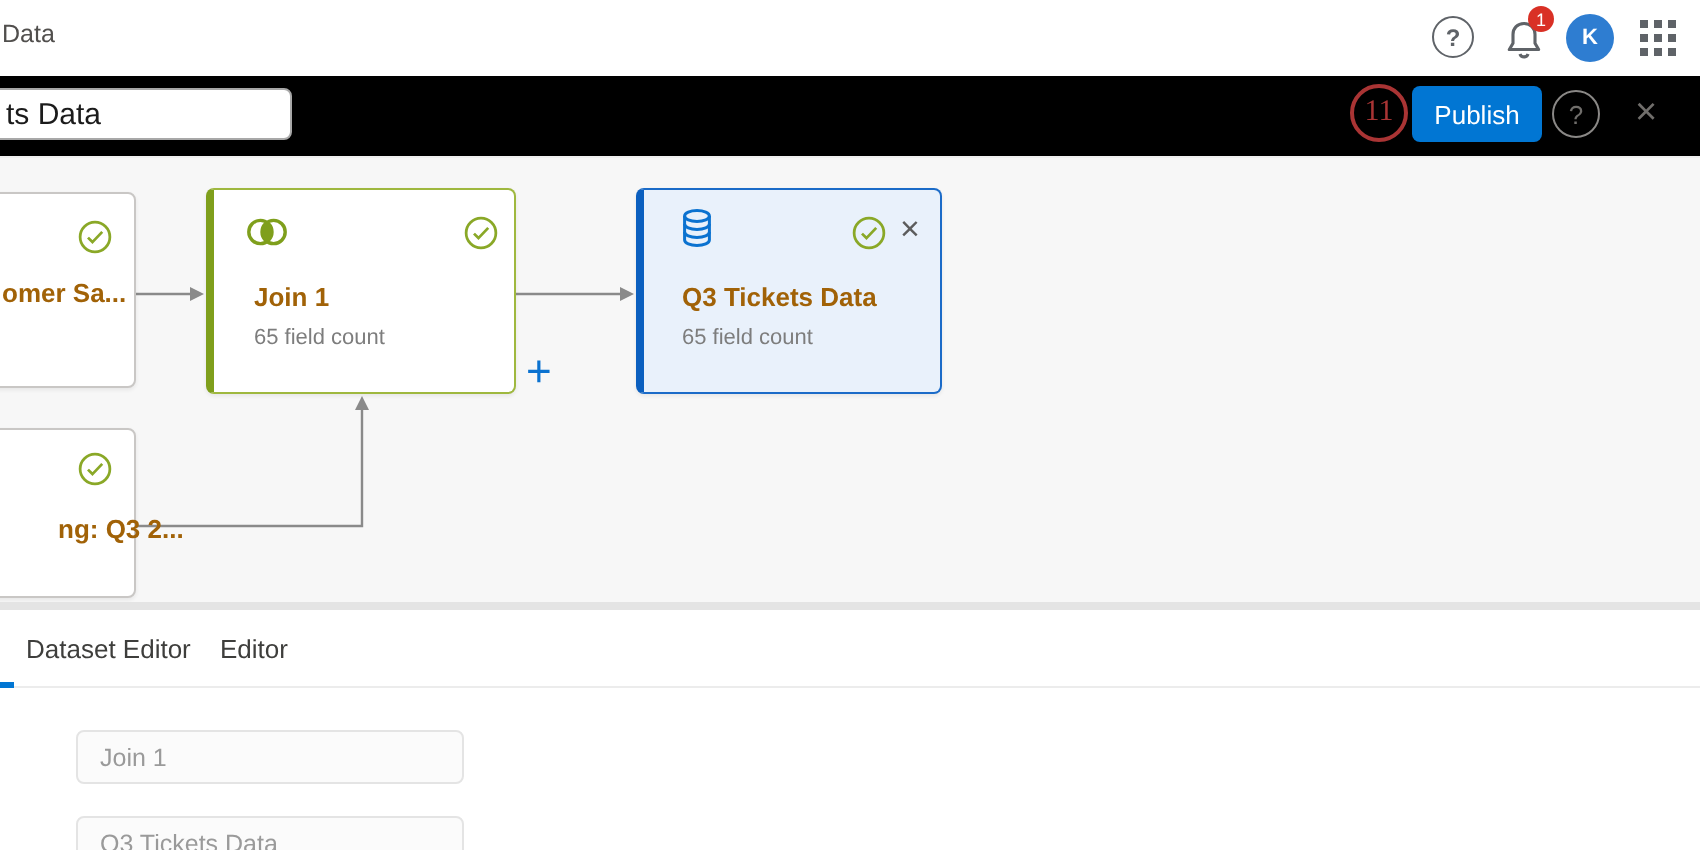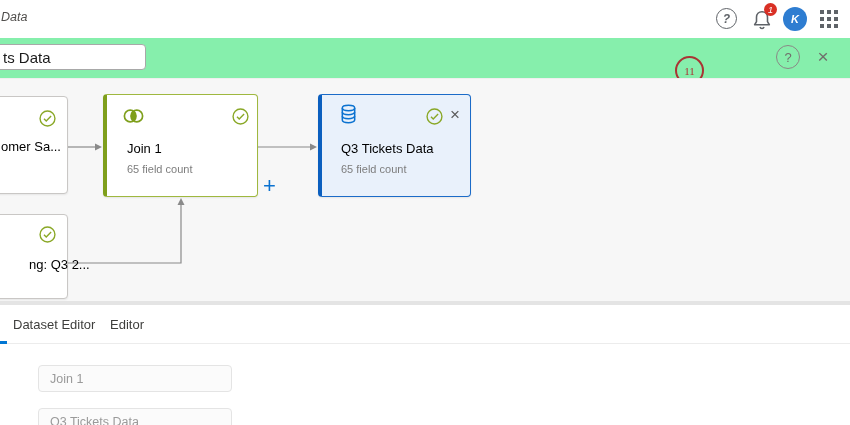--- a/index.html
+++ b/index.html
@@ -2,58 +2,58 @@
 <html><head>
 <meta charset="utf-8">
 <style>
   * { margin:0; padding:0; box-sizing:border-box; }
   html,body { width:850px; height:425px; overflow:hidden; background:#fff;
     font-family:"Liberation Sans", sans-serif; }
   .abs { position:absolute; }
   #stage { position:relative; width:850px; height:425px; background:#fff; }
 
   
-  #appbar { left:0; top:0; width:850px; height:38px; background:#fff;font-style:italic; }
+  #appbar { left:0; top:0; width:850px; height:38px; background:#fff; }
   #breadcrumb { left:1px; top:10px; font-size:12.5px; color:#514f4d; }
   .circle-btn { border-radius:50%; display:flex; align-items:center; justify-content:center; }
   #appbar-help { left:716px; top:8px; width:21px; height:21px; border:1.4px solid #5f6368;
     color:#5f6368; font-size:12px; font-weight:bold; }
   #bell-wrap { left:751px; top:8px; width:22px; height:24px; }
   #notif-badge { left:764px; top:3px; min-width:13px; height:13px; border-radius:8px;
     background:#d93025; color:#fff; font-size:9px; display:flex; align-items:center;
     justify-content:center; padding:0 2px; }
   #avatar { left:783px; top:7px; width:24px; height:24px; background:#2e7dd1; color:#fff;
     font-size:11px; font-weight:bold; }
   #waffle { left:820px; top:10px; width:19px; height:19px; display:grid;
     grid-template-columns:repeat(3,4px); grid-template-rows:repeat(3,4px); gap:3px; }
   #waffle span { width:4px; height:4px; background:#5f6368; }
 
   
-  #toolbar { left:0; top:38px; width:850px; height:40px; background:#86efac; }
+  #toolbar { left:0; top:38px; width:850px; height:40px; background:#000000; }
   #title-input { position:absolute; left:-40px; top:6px; width:186px; height:26px;
     border:1px solid #a8a8a8; border-radius:4px; background:#fff; color:#1b1b1b;
     font-size:15px; padding-left:42px; font-family:"Liberation Sans", sans-serif; }
-  #annotation-11 { left:675px; top:18px; width:29px; height:29px; border:2.5px solid #a93434;
-    border-radius:50%; color:#a93434; font-size:11px;
+  #annotation-11 { left:675px; top:4px; width:29px; height:29px; border:2.5px solid #a93434;
+    border-radius:50%; color:#a93434; font-size:15px;
     font-family:"Liberation Serif", serif;text-align:right; }
   #publish-btn { left:706px; top:5px; width:65px; height:28px; background:#0176d3;
     border:none; border-radius:4px; color:#fff; font-size:13px; cursor:pointer;
     font-family:"Liberation Sans", sans-serif; }
   #toolbar-help { left:776px; top:7px; width:24px; height:24px; border:1.1px solid #8a8886;
     color:#706e6b; font-size:13px; }
   #toolbar-close { left:812px; top:7px; width:22px; height:24px; color:#706e6b;
     font-size:19px; display:flex; align-items:center; justify-content:center; cursor:pointer; }
 
   
   #canvas { left:0; top:78px; width:850px; height:225px; background:#f7f7f7;
     border-top:1px solid #efefef; overflow:hidden; }
   .node { position:absolute; background:#fff; border:1px solid #c9c7c5; border-radius:4px;
     box-shadow:0 1px 2px rgba(0,0,0,.07); cursor:pointer; }
   .node .check { position:absolute; width:17px; height:17px; }
-  .node-title { position:absolute; font-size:13px; color:#000000; white-space:nowrap; }
+  .node-title { position:absolute; font-size:13px; color:#a16207; white-space:nowrap;font-weight:bold; }
   .node-sub { position:absolute; font-size:11px; color:#7d7d7d; white-space:nowrap; }
   #node-a { left:-62px; top:17px; width:130px; height:98px; }
   #node-a .check { left:100px; top:13px; }
   #node-a .node-title { left:62px; top:42px; }
   #node-join { left:103px; top:15px; width:155px; height:103px;
     border:1px solid #9fb83f; border-left:4px solid #7f9f1c; }
   #node-join .icon-venn { position:absolute; left:16px; top:13px; width:21px; height:16px; }
   #node-join .check { left:125px; top:13px; }
   #node-join .node-title { left:20px; top:46px; }
   #node-join .node-sub { left:20px; top:68px; }
@@ -114,20 +114,21 @@
         <span></span>
         <span></span>
         <span></span>
         <span></span>
     </div>
   </div>
 
   <div id="toolbar" class="abs">
     <input id="title-input" type="text" value="ts Data" style="">
     <div id="annotation-11" class="abs circle-btn">11</div>
+    <button id="publish-btn" class="abs">Publish</button>
     <div id="toolbar-help" class="abs circle-btn">
       <span>?</span>
     </div>
     <div id="toolbar-close" class="abs">×</div>
   </div>
 
   <div id="canvas" class="abs">
 
     <svg id="connectors" class="abs">
       <line x1="68" y1="68" x2="96" y2="68" stroke="#8a8a8a" stroke-width="1.2"></line>

